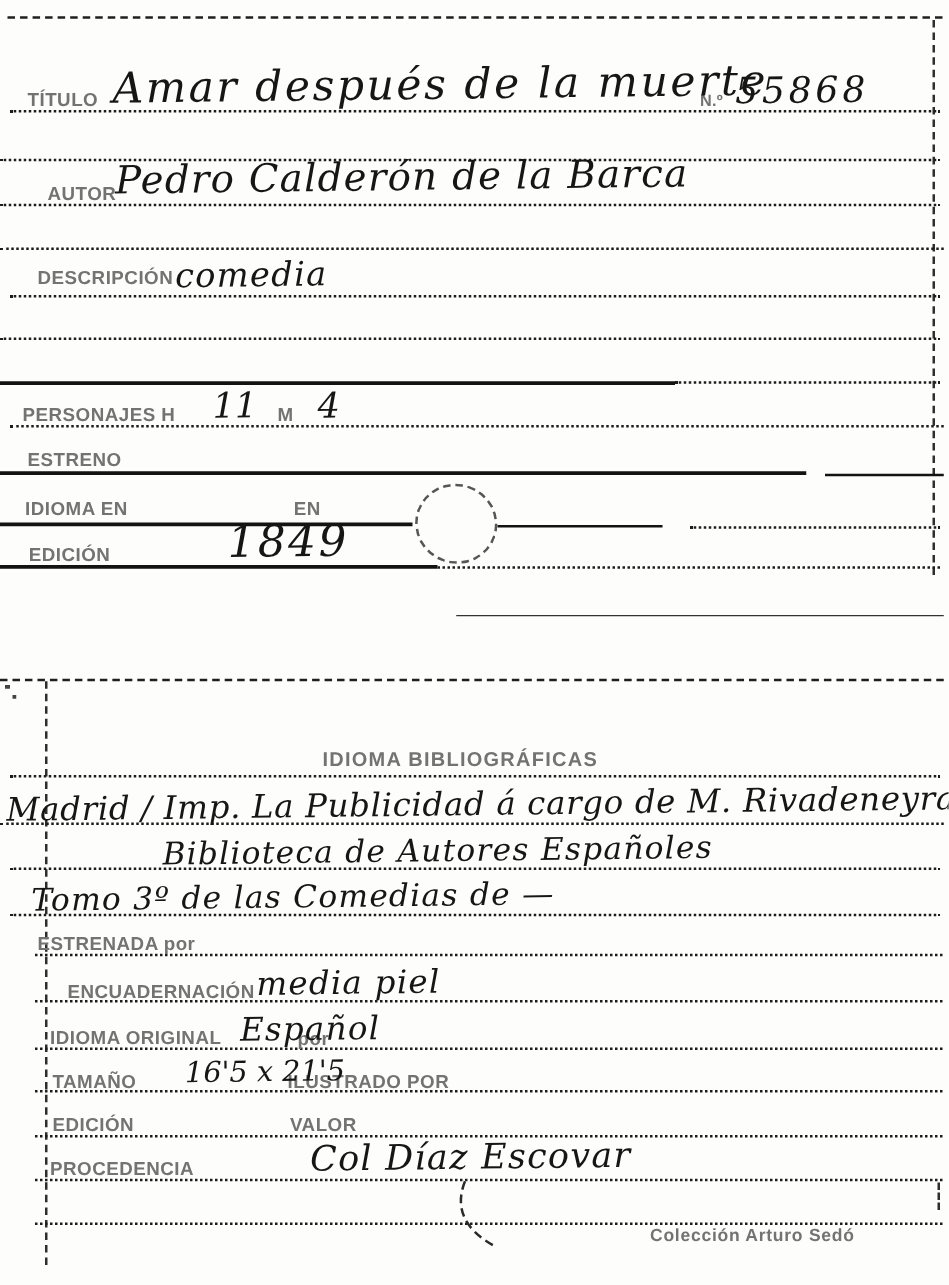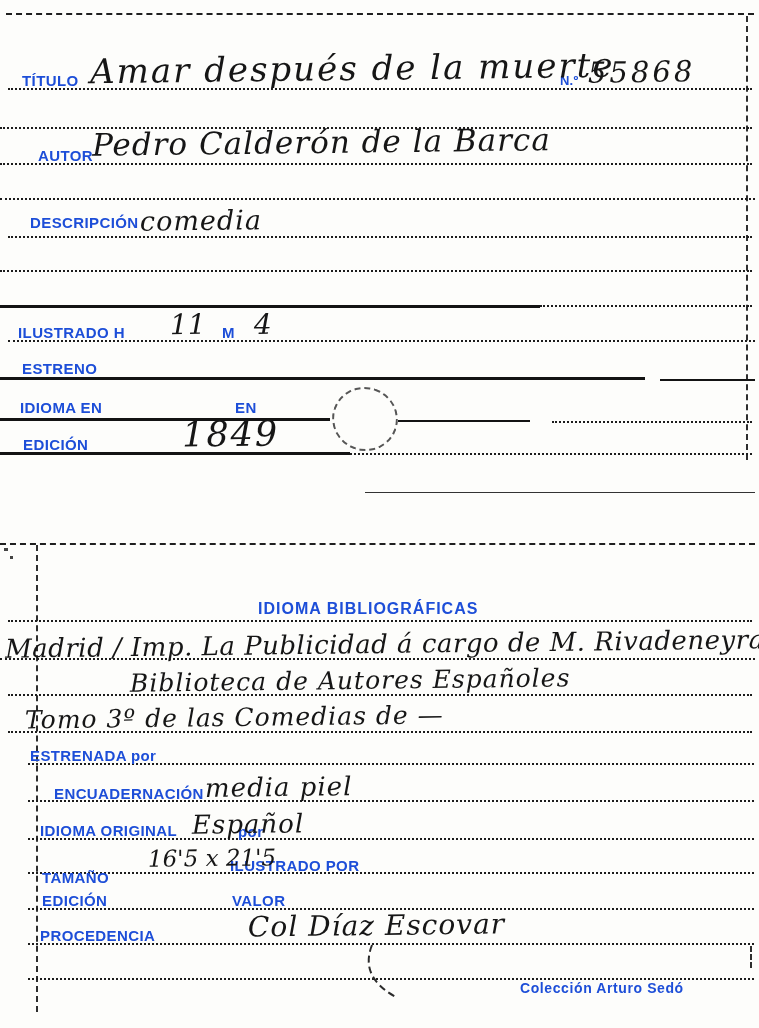--- a/index.html
+++ b/index.html
@@ -1,19 +1,19 @@
 <!DOCTYPE html>
 <html><head>
 <meta charset="utf-8">
 <style>
   html,body{margin:0;padding:0;background:#ffffff;}
   #scan{position:relative;width:759px;height:1028px;background:#fdfdfb;overflow:hidden;
         font-family:"Liberation Sans",sans-serif;color:#141414;}
   .lbl{position:absolute;font-family:"Liberation Sans",sans-serif;font-weight:700;
-       font-size:15px;letter-spacing:.4px;color:#1d4ed8;white-space:nowrap;}
+       font-size:15px;letter-spacing:.4px;color:#737373;white-space:nowrap;}
   .lbl.sm{font-size:13px;letter-spacing:.2px;}
   .hw{position:absolute;font-family:"DejaVu Serif",serif;font-style:italic;
       color:#161616;white-space:nowrap;transform:rotate(-0.7deg);line-height:1;}
   .rule{position:absolute;height:0;}
   .rule.dotted{border-top:2px dotted #1c1c1c;}
   .rule.solid{border-top:3px solid #131313;}
   .rule.thin{border-top:1px solid #333;}
   .rule.ragged{border-top:2px dashed #1f1f1f;}
   .vline{position:absolute;width:0;border-left:2px dashed #2e2e2e;}
   .punch{position:absolute;left:332px;top:387px;width:62px;height:60px;border:2px dashed #3a3a3a;
@@ -47,21 +47,21 @@
     <div class="rule solid" style="left:0px;top:452px;width:350px;"></div>
     <div class="rule dotted" style="left:350px;top:453px;width:402px;"></div>
     <div class="rule thin" style="left:365px;top:492px;width:390px;"></div>
 
     <div class="punch"></div>
 
     <div class="lbl" style="left:22px;top:72px;">TÍTULO</div>
     <div class="lbl sm" style="left:560px;top:73px;">N.º</div>
     <div class="lbl" style="left:38px;top:147px;">AUTOR</div>
     <div class="lbl" style="left:30px;top:214px;">DESCRIPCIÓN</div>
-    <div class="lbl" style="left:18px;top:324px;">ILUSTRADO H</div>
+    <div class="lbl" style="left:18px;top:324px;">PERSONAJES H</div>
     <div class="lbl" style="left:222px;top:324px;">M</div>
     <div class="lbl" style="left:22px;top:360px;">ESTRENO</div>
     <div class="lbl" style="left:20px;top:399px;">IDIOMA EN</div>
     <div class="lbl" style="left:235px;top:399px;text-align:center;">EN</div>
     <div class="lbl" style="left:23px;top:436px;">EDICIÓN</div>
 
     <div class="hw" style="left:90px;top:51px;font-size:34px;letter-spacing:2px;">Amar después de la muerte</div>
     <div class="hw" style="left:588px;top:58px;font-size:29px;letter-spacing:3px;">55868</div>
     <div class="hw" style="left:92px;top:127px;font-size:31px;letter-spacing:1px;">Pedro Calderón de la Barca</div>
     <div class="hw" style="left:140px;top:207px;font-size:27px;letter-spacing:1px;">comedia</div>
@@ -93,21 +93,21 @@
     <div class="lbl" style="left:258px;top:600px;font-size:16px;letter-spacing:1px;">IDIOMA BIBLIOGRÁFICAS</div>
 
     <div class="hw" style="left:5px;top:631px;font-size:26px;letter-spacing:.5px;">Madrid / Imp. La Publicidad á cargo de M. Rivadeneyra</div>
     <div class="hw" style="left:130px;top:668px;font-size:25px;letter-spacing:1px;">Biblioteca de Autores Españoles</div>
     <div class="hw" style="left:25px;top:705px;font-size:25px;letter-spacing:1px;">Tomo 3º de las Comedias de —</div>
 
     <div class="lbl" style="left:30px;top:747px;">ESTRENADA por</div>
     <div class="lbl" style="left:54px;top:785px;">ENCUADERNACIÓN</div>
     <div class="lbl" style="left:40px;top:822px;">IDIOMA ORIGINAL</div>
     <div class="lbl" style="left:238px;top:823px;">por</div>
-    <div class="lbl" style="left:42px;top:857px;margin-top:12px;">TAMAÑO</div>
+    <div class="lbl" style="left:42px;top:857px;">TAMAÑO</div>
     <div class="lbl" style="left:230px;top:857px;">ILUSTRADO POR</div>
     <div class="lbl" style="left:42px;top:892px;">EDICIÓN</div>
     <div class="lbl" style="left:232px;top:892px;">VALOR</div>
     <div class="lbl" style="left:40px;top:927px;">PROCEDENCIA</div>
 
     <div class="hw" style="left:205px;top:774px;font-size:26px;letter-spacing:1px;">media piel</div>
     <div class="hw" style="left:192px;top:811px;font-size:26px;letter-spacing:1px;">Español</div>
     <div class="hw" style="left:148px;top:847px;font-size:23px;">16'5 x 21'5</div>
     <div class="hw" style="left:248px;top:912px;font-size:28px;letter-spacing:1px;">Col Díaz Escovar</div>
 

